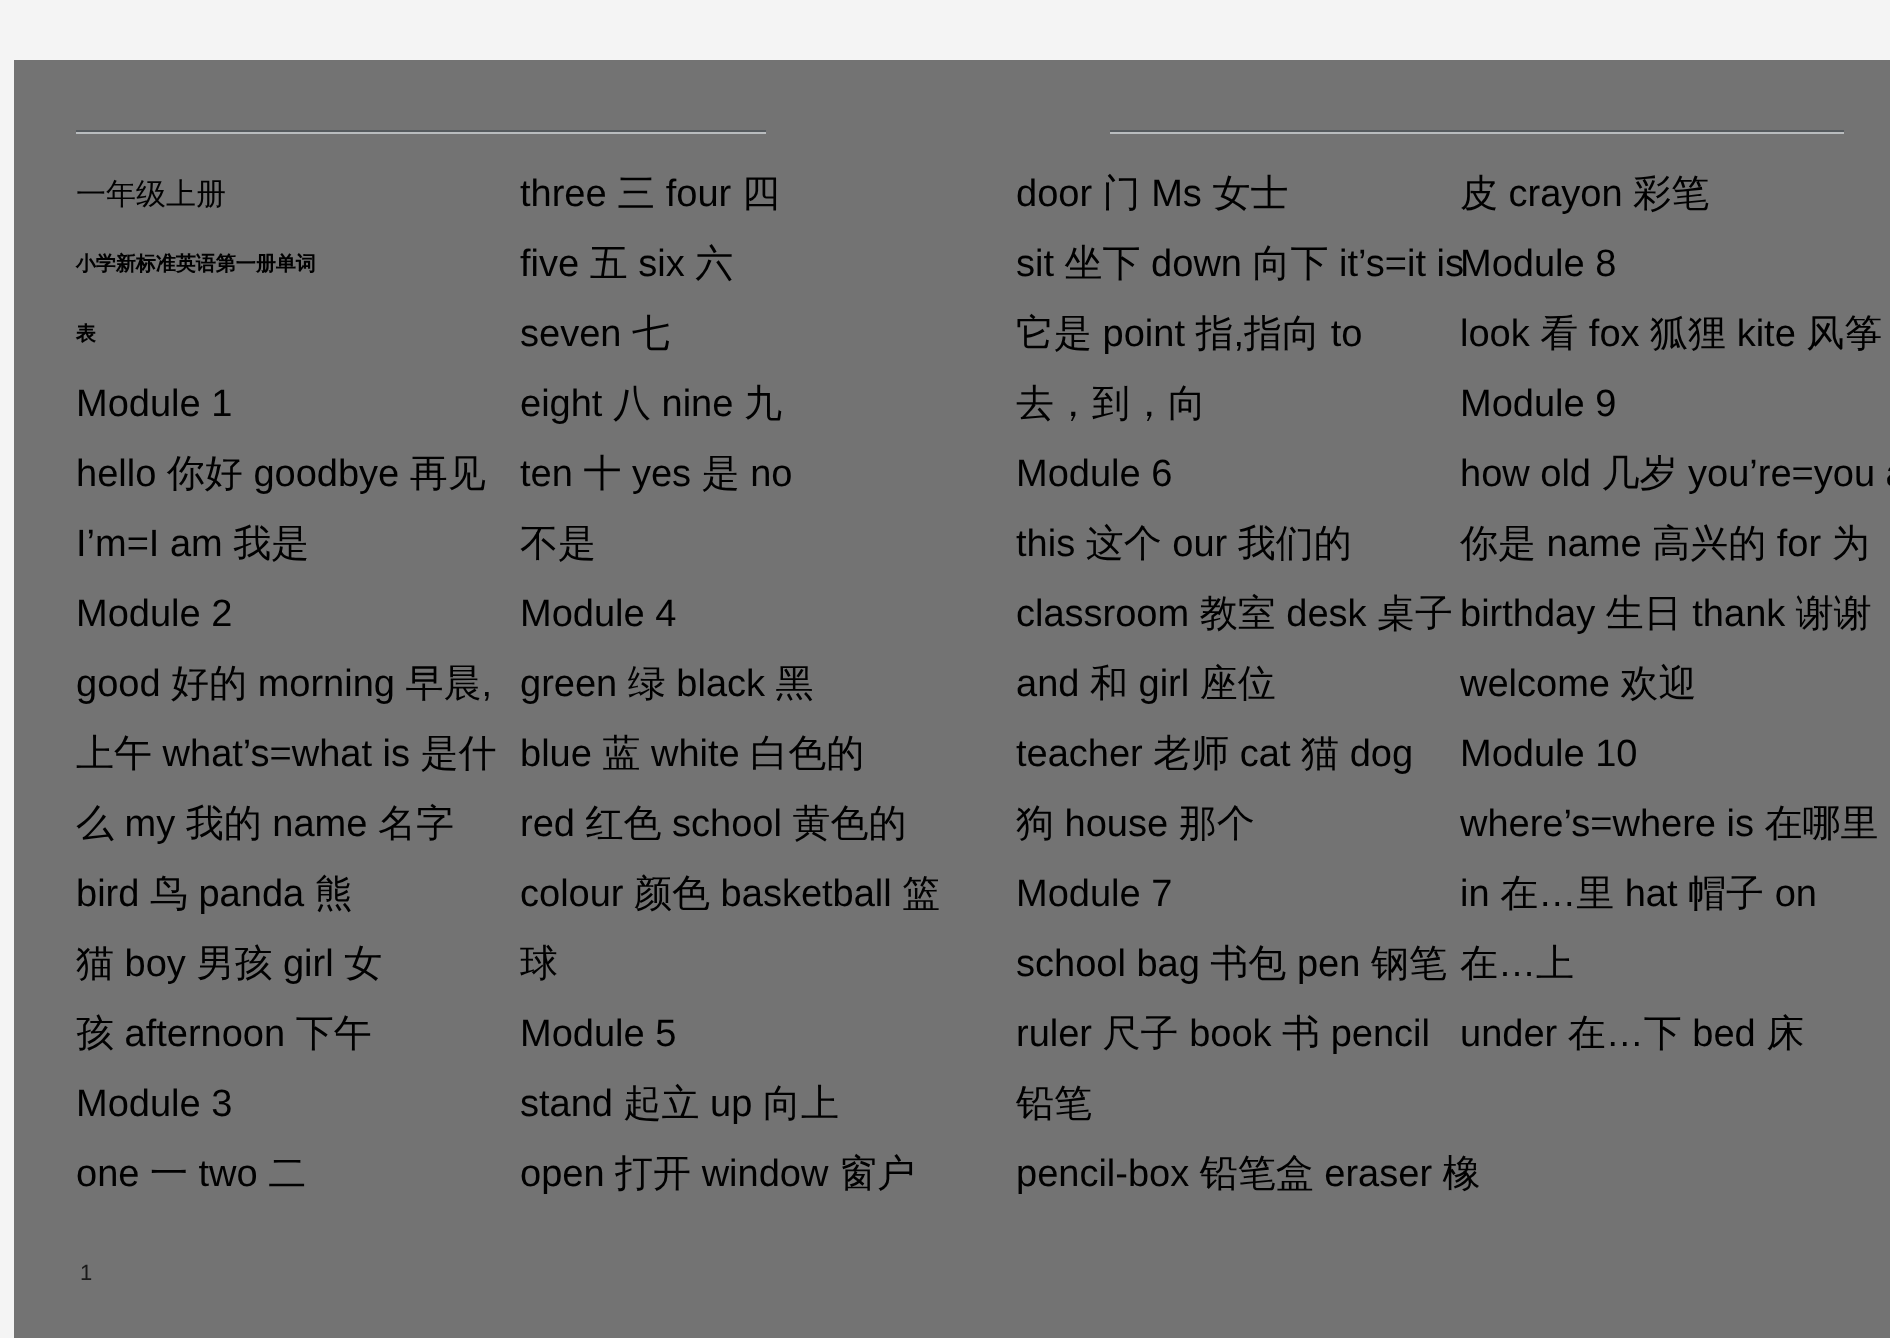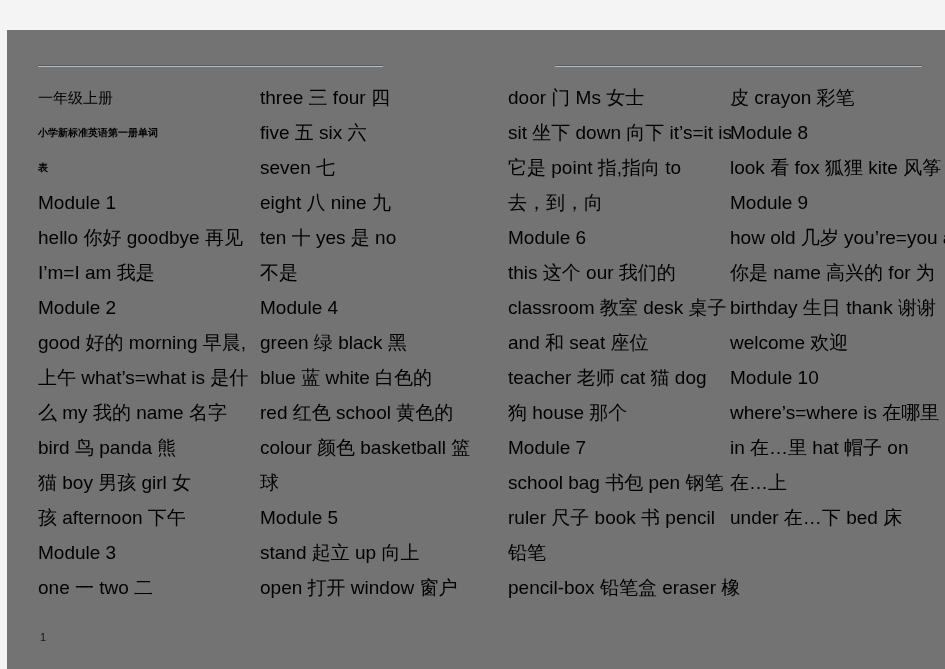--- a/index.html
+++ b/index.html
@@ -123,21 +123,21 @@
         <div class="line">open 打开     window 窗户</div>
       </div>
     <div class="col" id="col-3">
         <div class="line">door 门       Ms 女士</div>
         <div class="line">sit 坐下   down 向下   it’s=it is</div>
         <div class="line">它是   point 指,指向       to</div>
         <div class="line">去，到，向</div>
         <div class="line">Module 6</div>
         <div class="line">this 这个     our 我们的</div>
         <div class="line">classroom 教室   desk 桌子</div>
-        <div class="line">and 和 seat 座位</div>
+        <div class="line">and 和 girl 座位</div>
         <div class="line">teacher 老师   cat 猫   dog</div>
         <div class="line">狗    house 那个</div>
         <div class="line">Module 7</div>
         <div class="line">school bag 书包    pen 钢笔</div>
         <div class="line">ruler 尺子   book 书  pencil</div>
         <div class="line">铅笔</div>
         <div class="line">pencil-box 铅笔盒   eraser 橡</div>
       </div>
     <div class="col" id="col-4">
         <div class="line">皮     crayon 彩笔</div>

